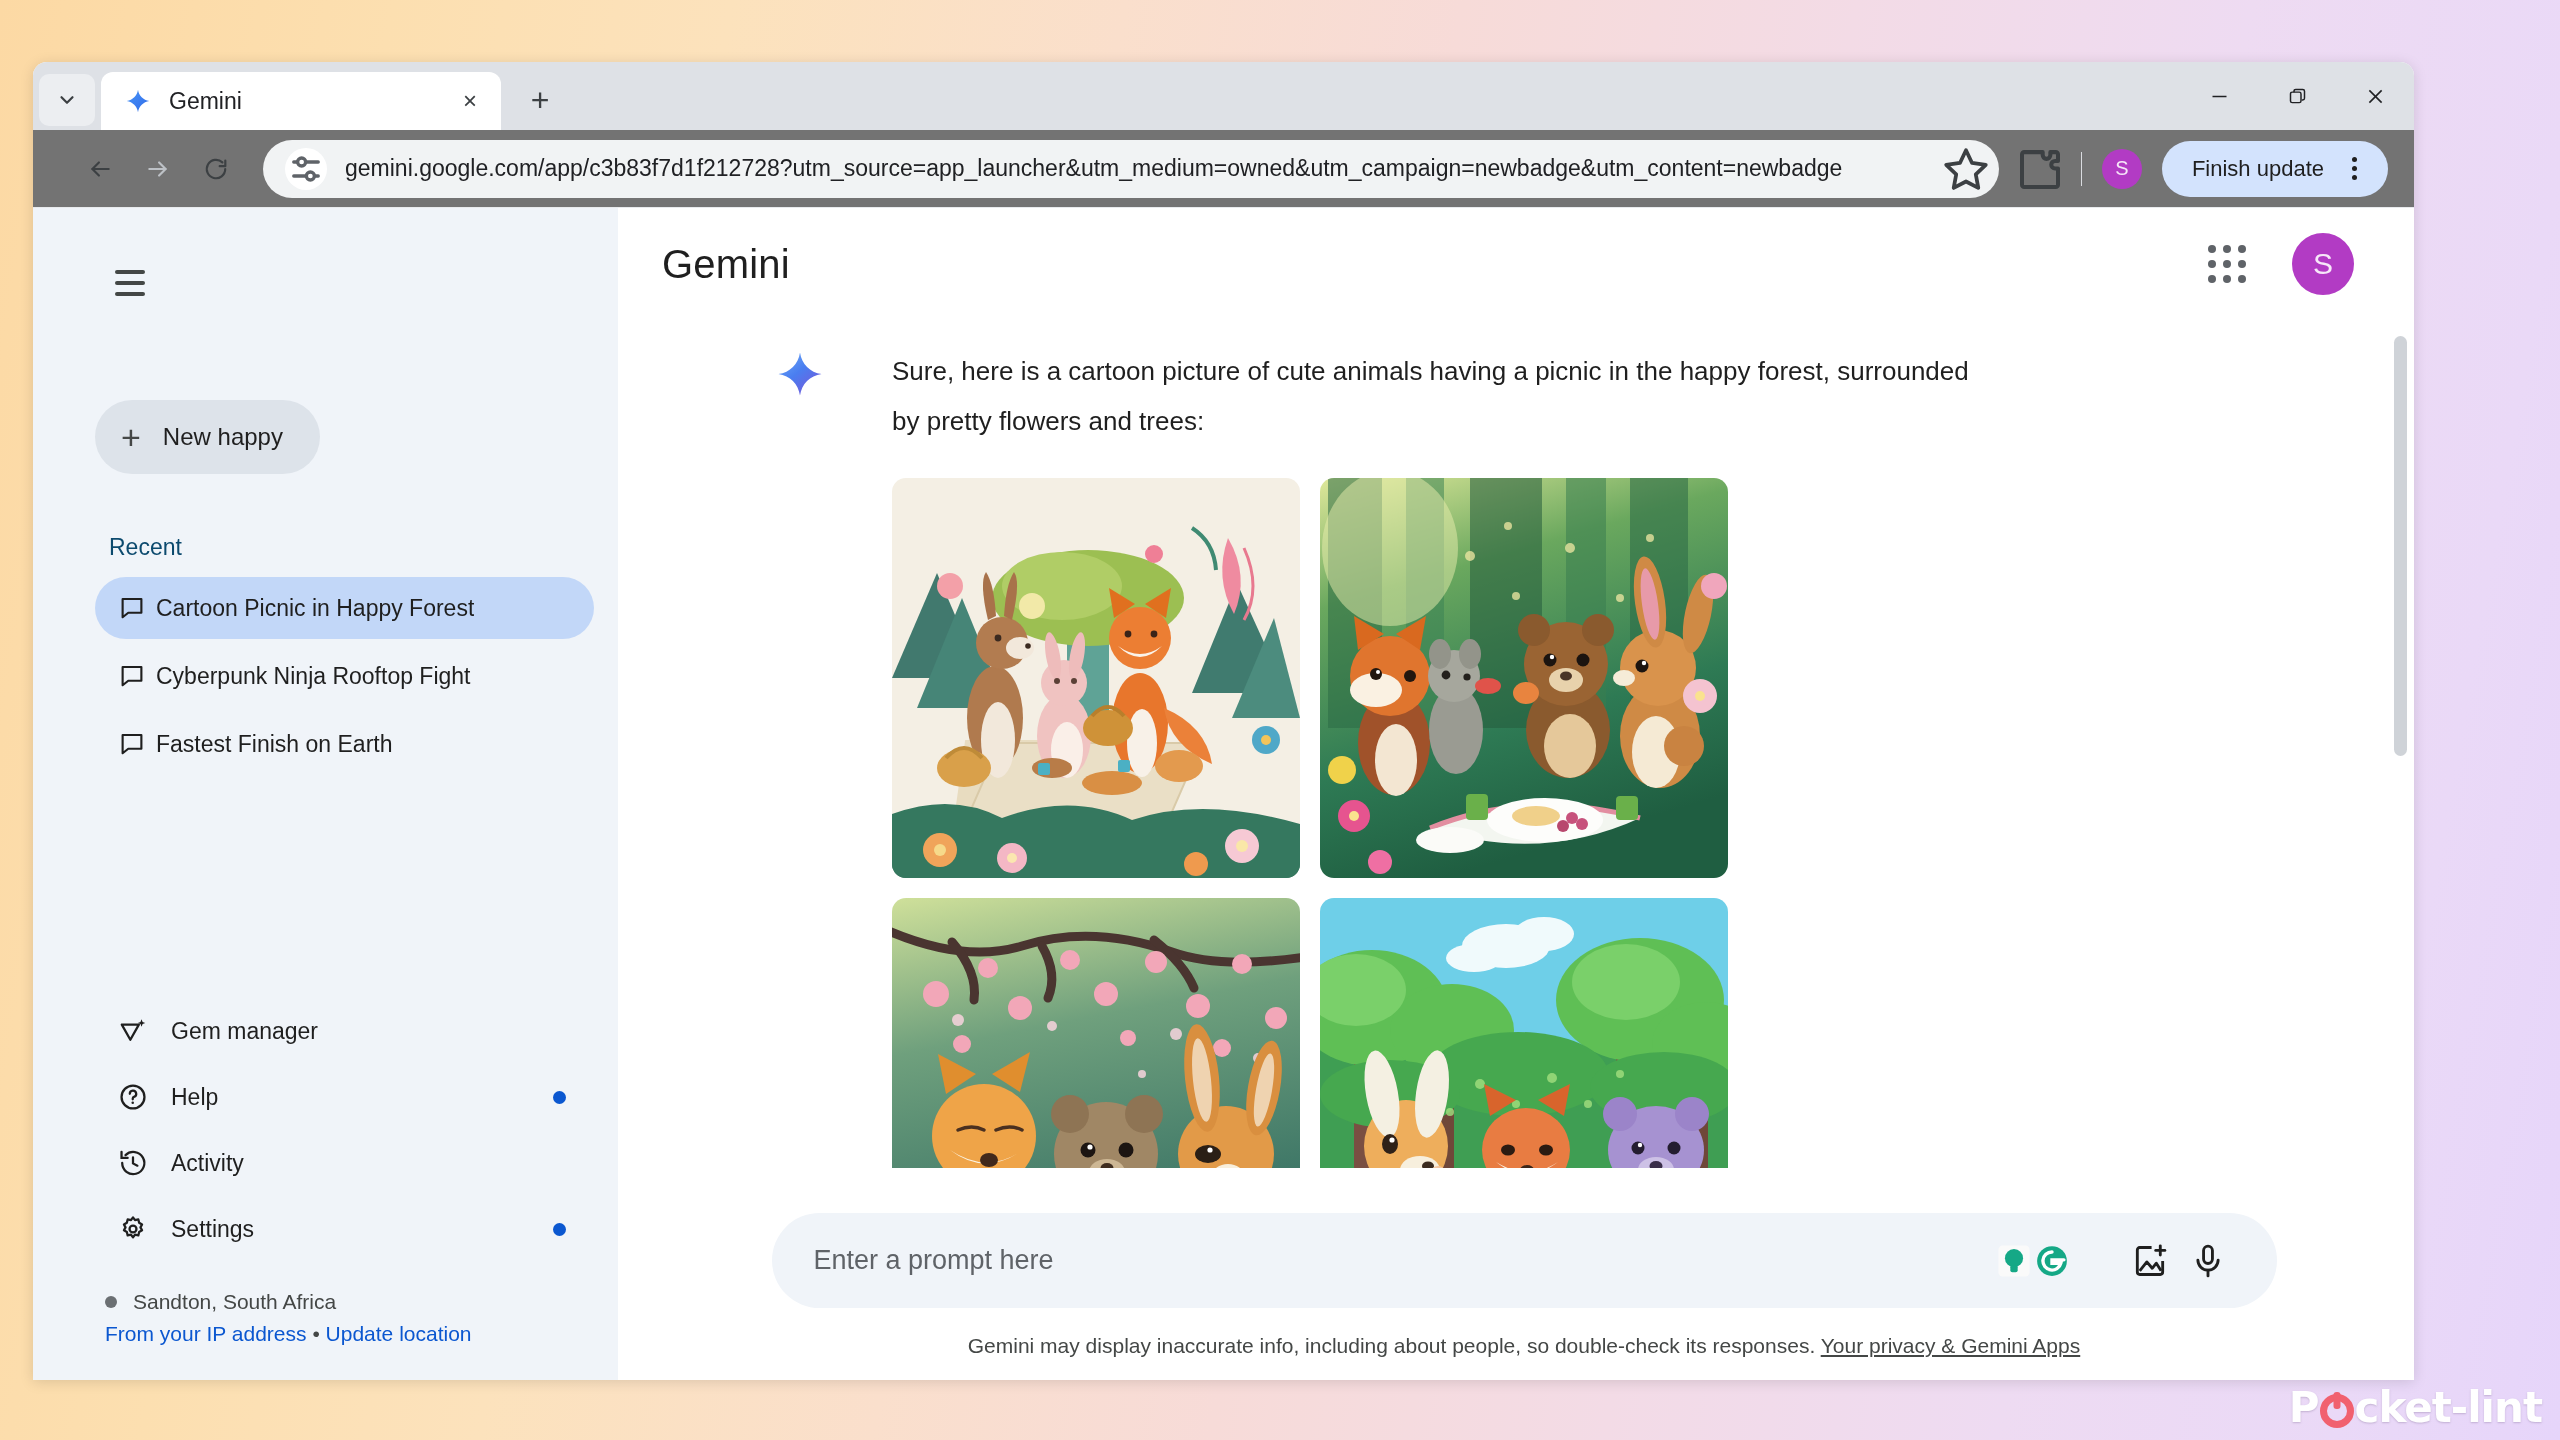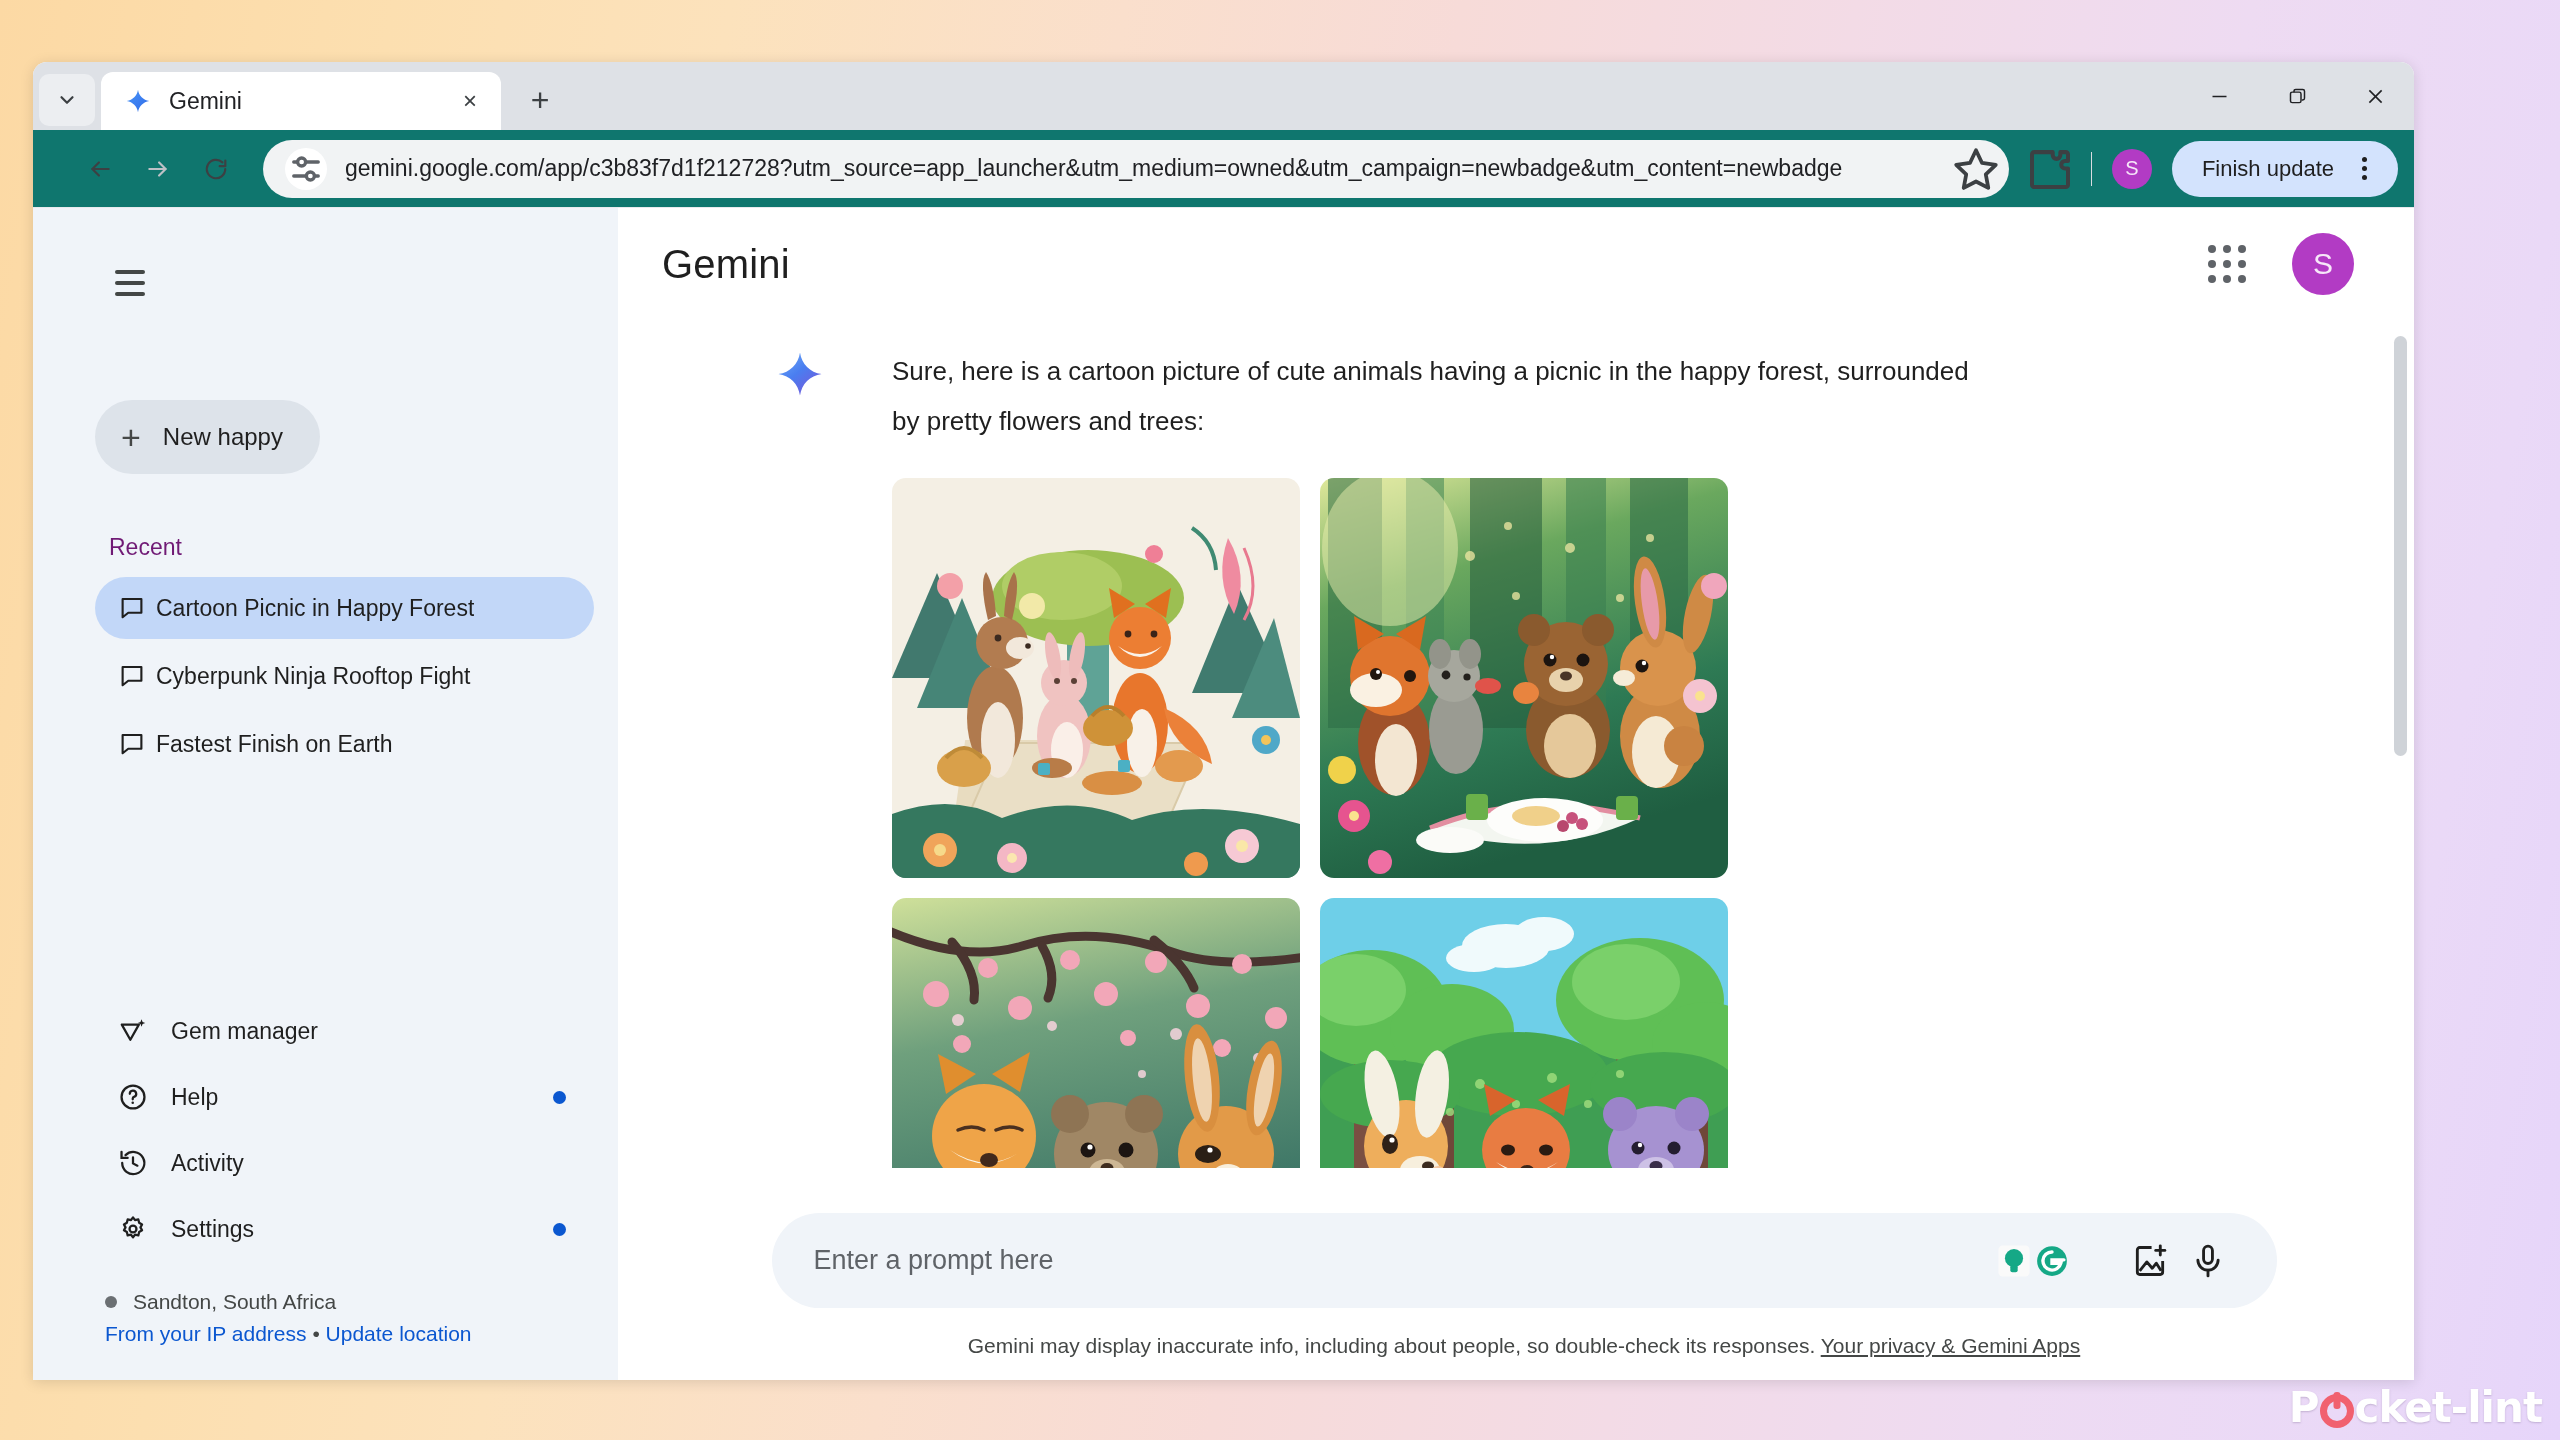--- a/index.html
+++ b/index.html
@@ -81,23 +81,23 @@
   .win-btn {
     width: 78px; height: 56px;
     display: flex; align-items: center; justify-content: center;
     color: #202124; cursor: pointer;
   }
   .win-btn svg { width: 21px; height: 21px; }
 
   
   #toolbar {
     height: 78px;
-    background: #0f766e;
+    background: #737373;
     display: flex; align-items: center;
-    padding: 0 16px 0 38px;
+    padding: 0 26px 0 38px;
     border-bottom: 1px solid #e8eaed;
   }
   .nav-btn {
     width: 58px; height: 58px; border-radius: 50%;
     display: flex; align-items: center; justify-content: center;
     cursor: pointer; flex: 0 0 58px;
   }
   .nav-btn svg { width: 26px; height: 26px; }
   .nav-btn.disabled svg { stroke: #bdc1c6; }
 
@@ -195,21 +195,21 @@
     border-radius: 37px;
     display: flex; align-items: center;
     padding-left: 26px;
     cursor: pointer;
   }
   #new-chat-plus { font-size: 34px; color: #444746; font-weight: 300; line-height: 1; }
   #new-chat-label { font-size: 24px; color: #1f1f1f; margin-left: 22px; }
 
   #recent-label {
     margin: 60px 0 10px 76px;
-    font-size: 23px; color: #701a75;
+    font-size: 23px; color: #0c4a6e;
   }
   .chat-item {
     height: 62px;
     margin: 6px 24px 0 62px;
     border-radius: 31px;
     display: flex; align-items: center;
     padding-left: 22px;
     cursor: pointer;
   }
   .chat-item.active { background: #c2d7f8; }

